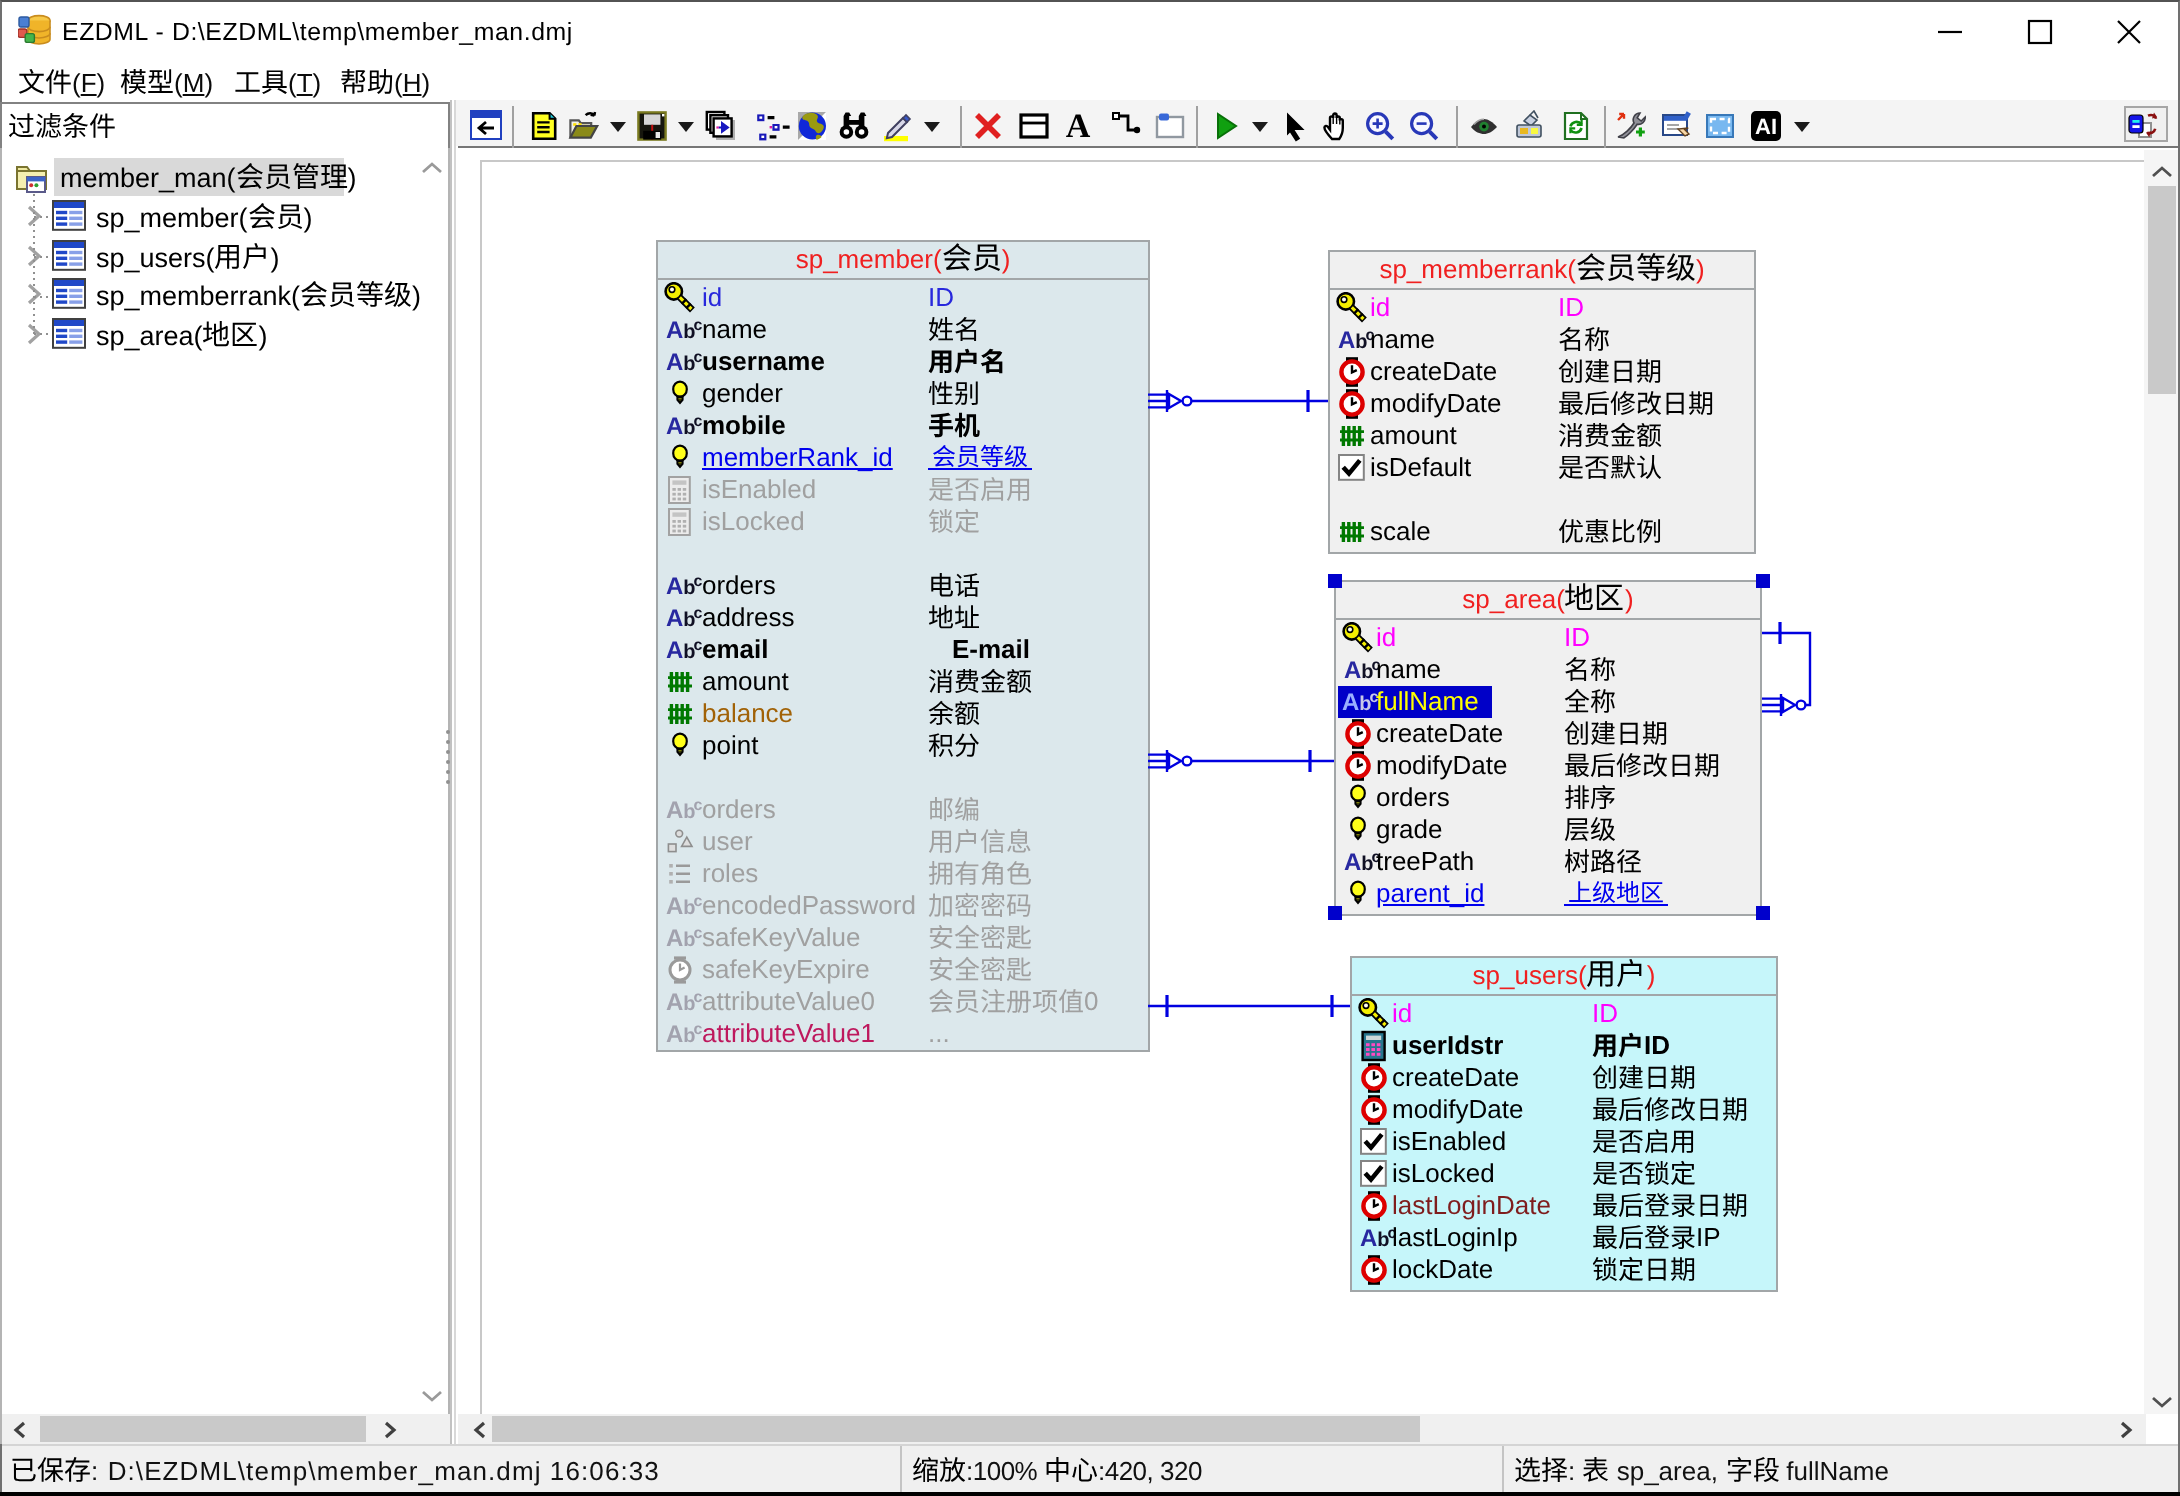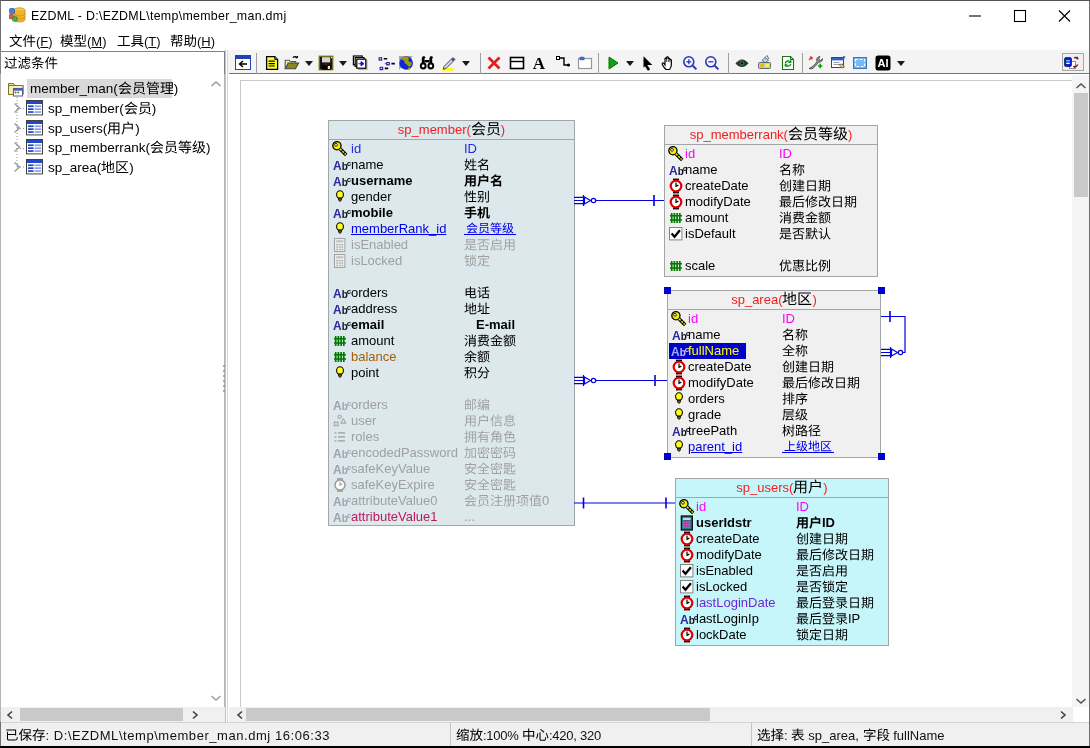--- a/index.html
+++ b/index.html
@@ -1011,21 +1011,21 @@
             <use href="#r42"></use>
             <use href="#r43" x="1000"></use>
             <use href="#r45" x="2000"></use>
             <use href="#r46" x="3000"></use>
           </svg></div>
       </div>
       <div class="trow" style="top:116px">
         <svg class="fic" style="left:3px;top:0px" width="16" height="16" viewBox="0 0 16 16">
           <use href="#iclkr"></use>
         </svg>
-        <div class="fname" style="left:20px;top:0;color:#6d28d9;">lastLoginDate</div>
+        <div class="fname" style="left:20px;top:0;color:#7f1d1d;">lastLoginDate</div>
         <div class="fname" style="left:120px;top:0;color:#000;"><svg class="ck" width="78" height="13" viewBox="0 0 6000 1000" style="vertical-align:-1.6px;">
             <use href="#r82"></use>
             <use href="#r83" x="1000"></use>
             <use href="#r101" x="2000"></use>
             <use href="#r102" x="3000"></use>
             <use href="#r59" x="4000"></use>
             <use href="#r60" x="5000"></use>
           </svg></div>
       </div>
       <div class="trow" style="top:132px">

